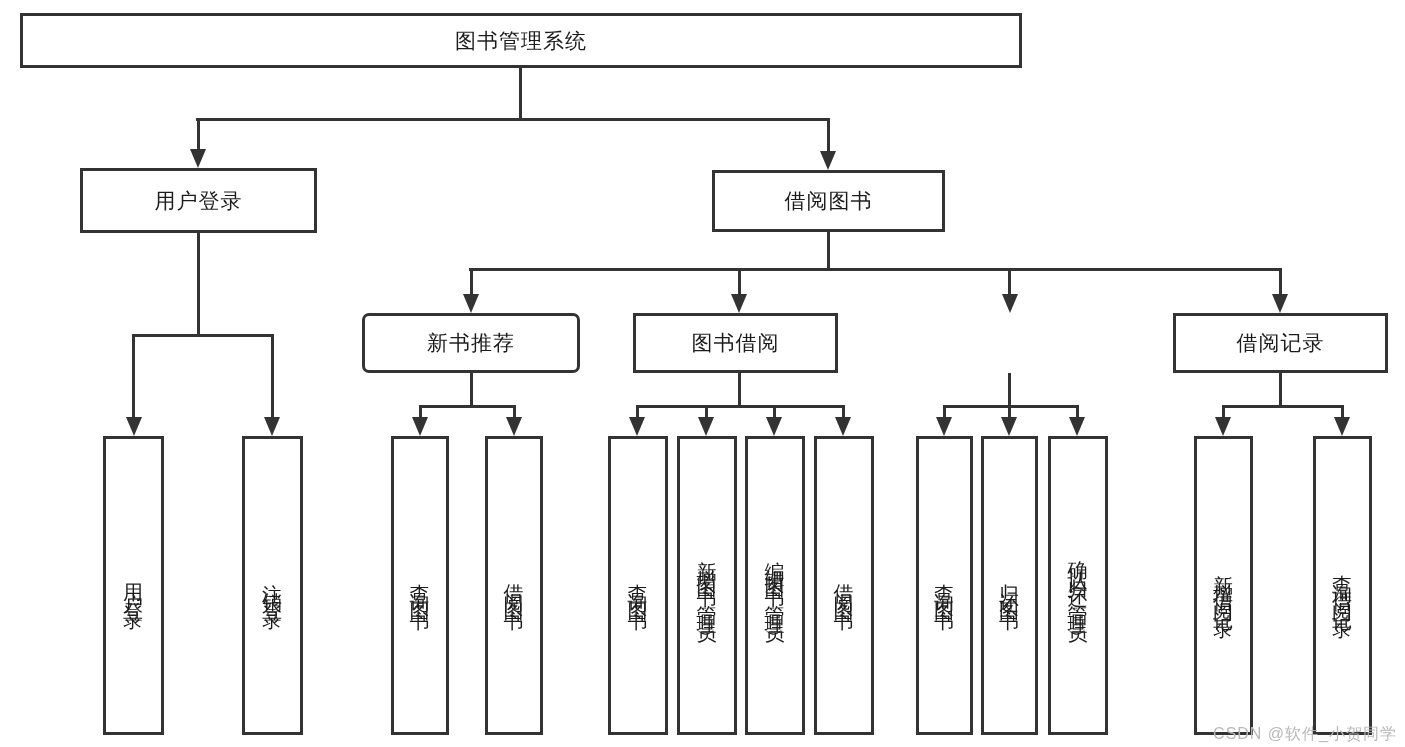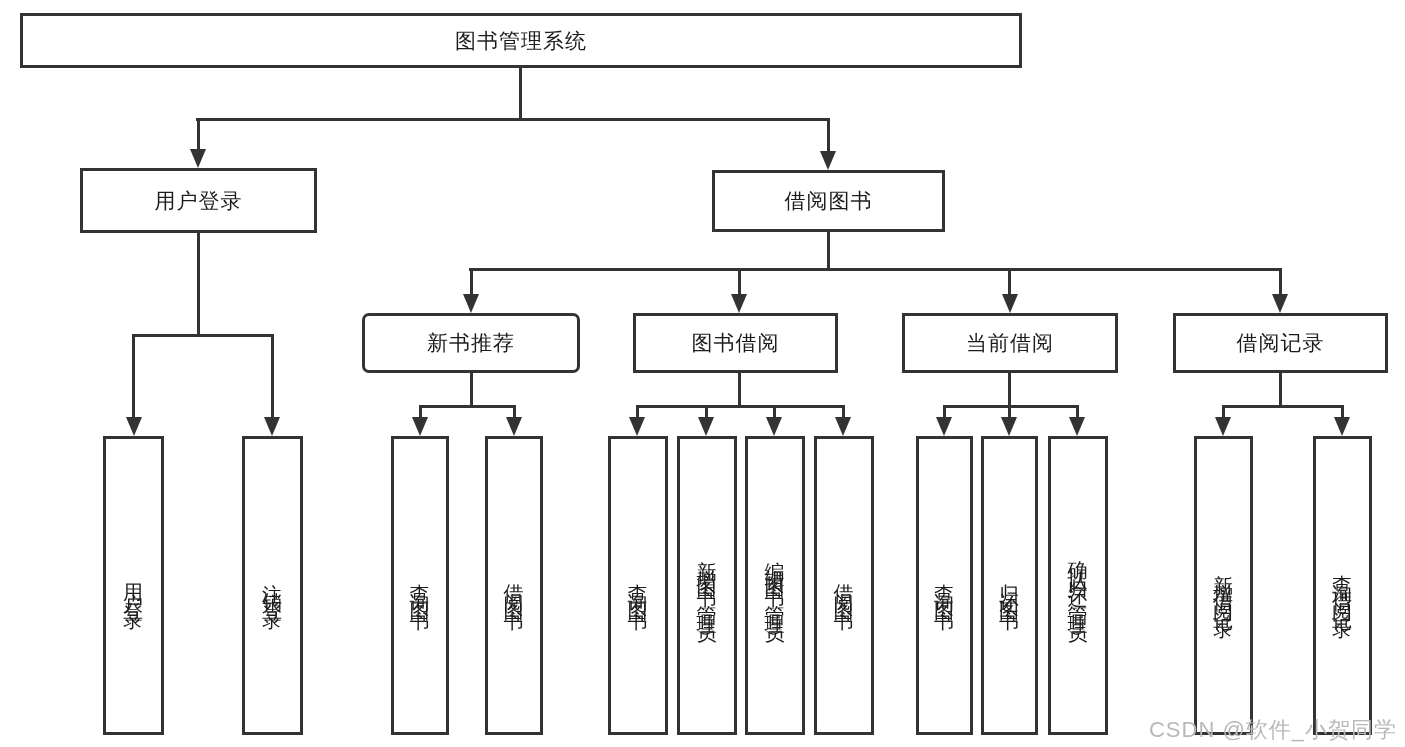--- a/index.html
+++ b/index.html
@@ -39,37 +39,36 @@
   
   .hl,.vl{position:absolute;background:#333;}
   .hl{height:3px;} .vl{width:3px;}
   .ar{
     position:absolute;width:0;height:0;
     border-left:8px solid transparent;border-right:8px solid transparent;
     border-top:19px solid #333;
   }
   
   #wm{
-    position:absolute;right:8px;bottom:2px;font-size:22px;letter-spacing:1px;
+    position:absolute;right:8px;bottom:2px;font-size:16px;letter-spacing:1px;
     color:#b8b8b8;white-space:nowrap;
   }
 </style>
 </head>
 <body>
 
 <div id="canvas">
 
   <div id="root" class="box">图书管理系统</div>
 
   <div id="n-login" class="box">用户登录</div>
   <div id="n-mgmt" class="box">借阅图书</div>
 
   <div id="n-rec" class="box">新书推荐</div>
   <div id="n-bor" class="box">图书借阅</div>
-  <div id="n-cur" class="box">当前借阅</div>
   <div id="n-rcd" class="box">借阅记录</div>
 
   <div id="l-login1" class="vbox">
     <span class="vtext">用户登录</span>
   </div>
   <div id="l-login2" class="vbox">
     <span class="vtext">注销登录</span>
   </div>
 
   <div id="l-rec1" class="vbox">

